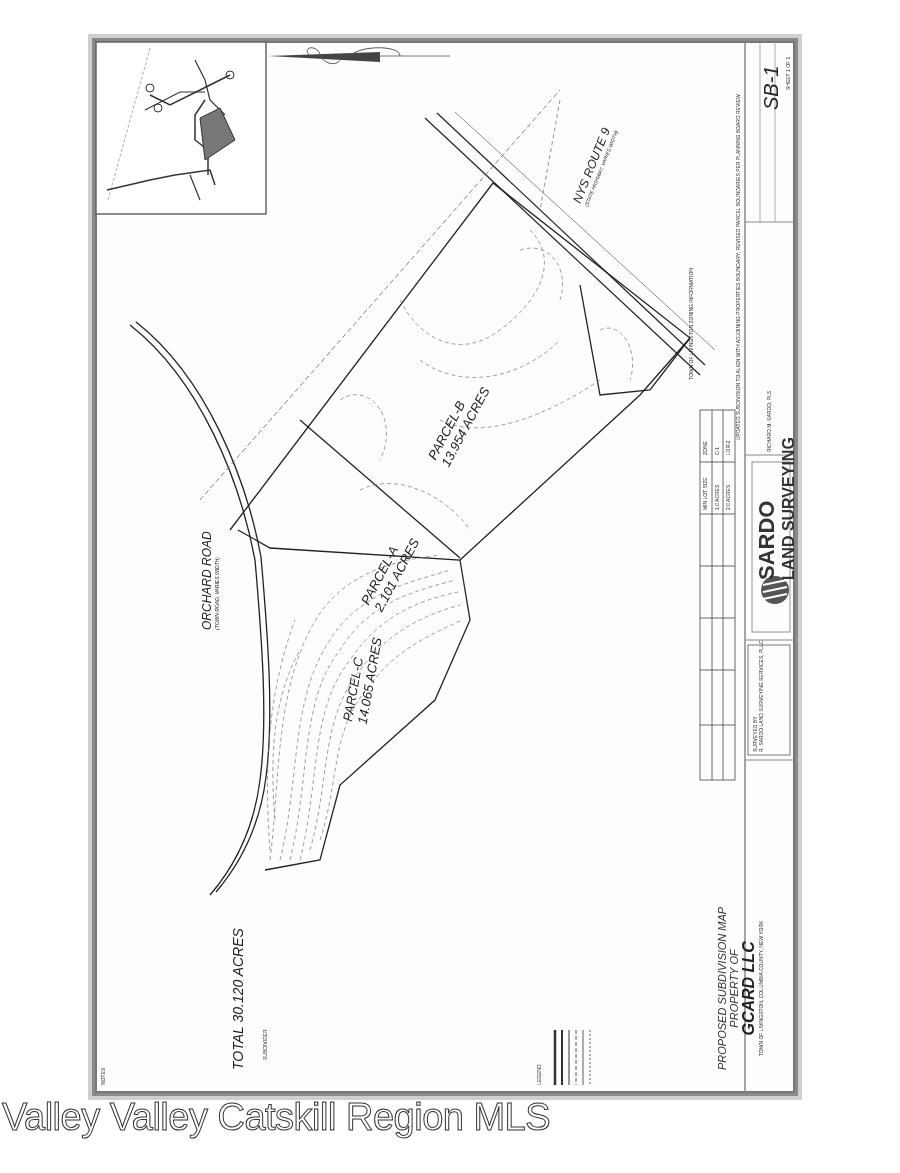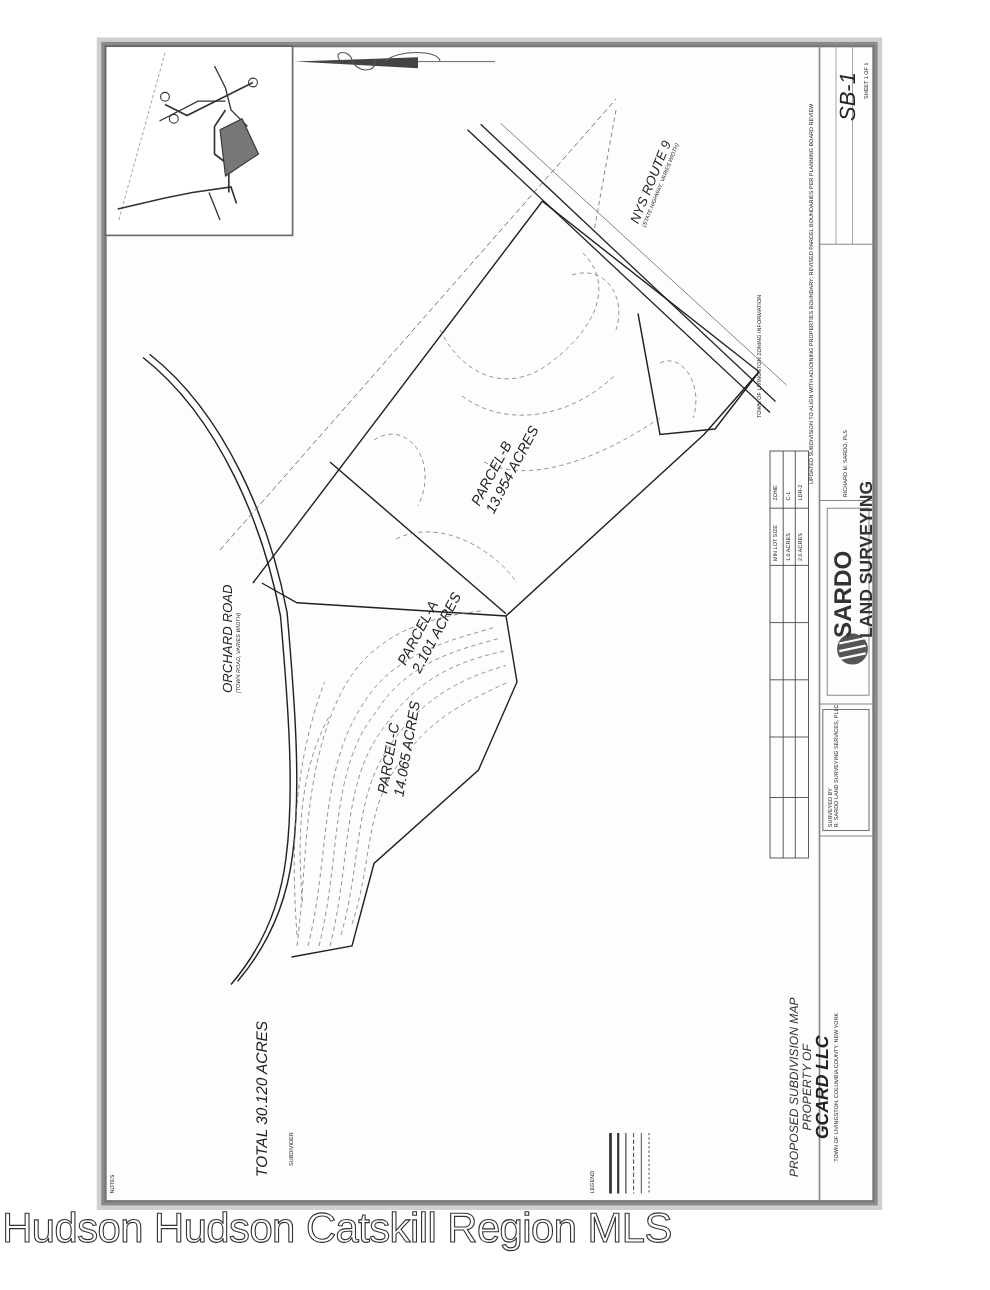--- a/index.html
+++ b/index.html
@@ -180,13 +180,13 @@
 
 <div class="rot tiny" style="left:702px; top:455px; transform: rotate(-90deg);">ZONE</div>
 <div class="rot tiny" style="left:714px; top:455px; transform: rotate(-90deg);">C-1</div>
 <div class="rot tiny" style="left:725px; top:455px; transform: rotate(-90deg);">LDR-2</div>
 <div class="rot tiny" style="left:702px; top:510px; transform: rotate(-90deg);">MIN LOT SIZE</div>
 <div class="rot tiny" style="left:714px; top:510px; transform: rotate(-90deg);">1.0 ACRES</div>
 <div class="rot tiny" style="left:725px; top:510px; transform: rotate(-90deg);">2.0 ACRES</div>
 
 <div class="rot tiny" style="left:735px; top:440px; transform: rotate(-90deg);">UPDATED SUBDIVISION TO ALIGN WITH ADJOINING PROPERTIES BOUNDARY; REVISED PARCEL BOUNDARIES PER PLANNING BOARD REVIEW</div>
 
-<div class="watermark">Hudson Hudson Catskill Region MLS</div>
+<div class="watermark">Valley Valley Catskill Region MLS</div>
 
 </body></html>

